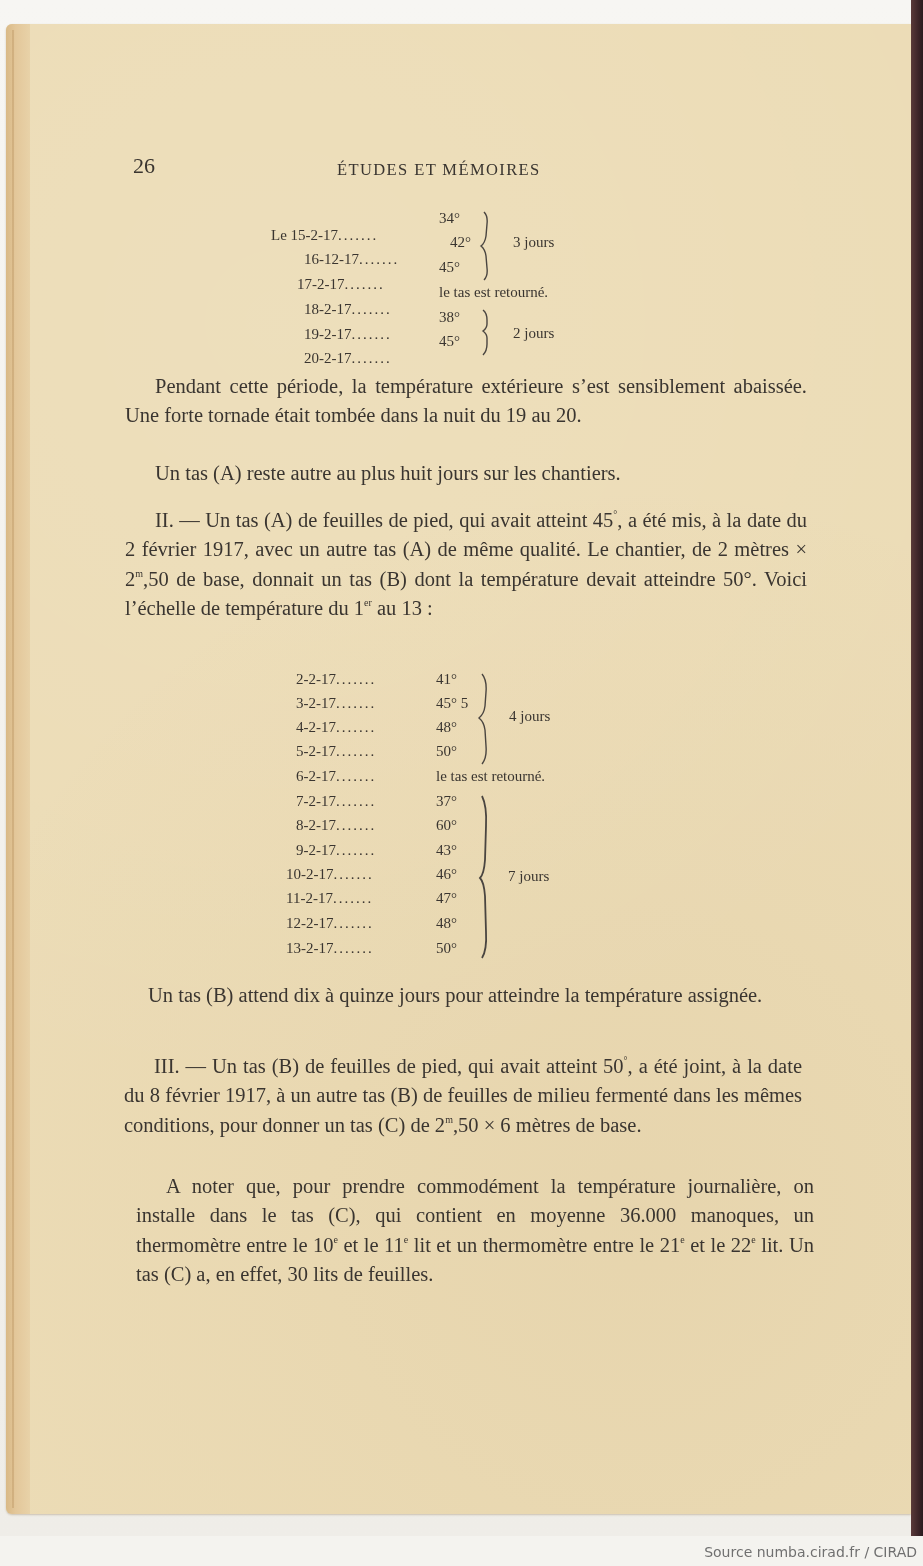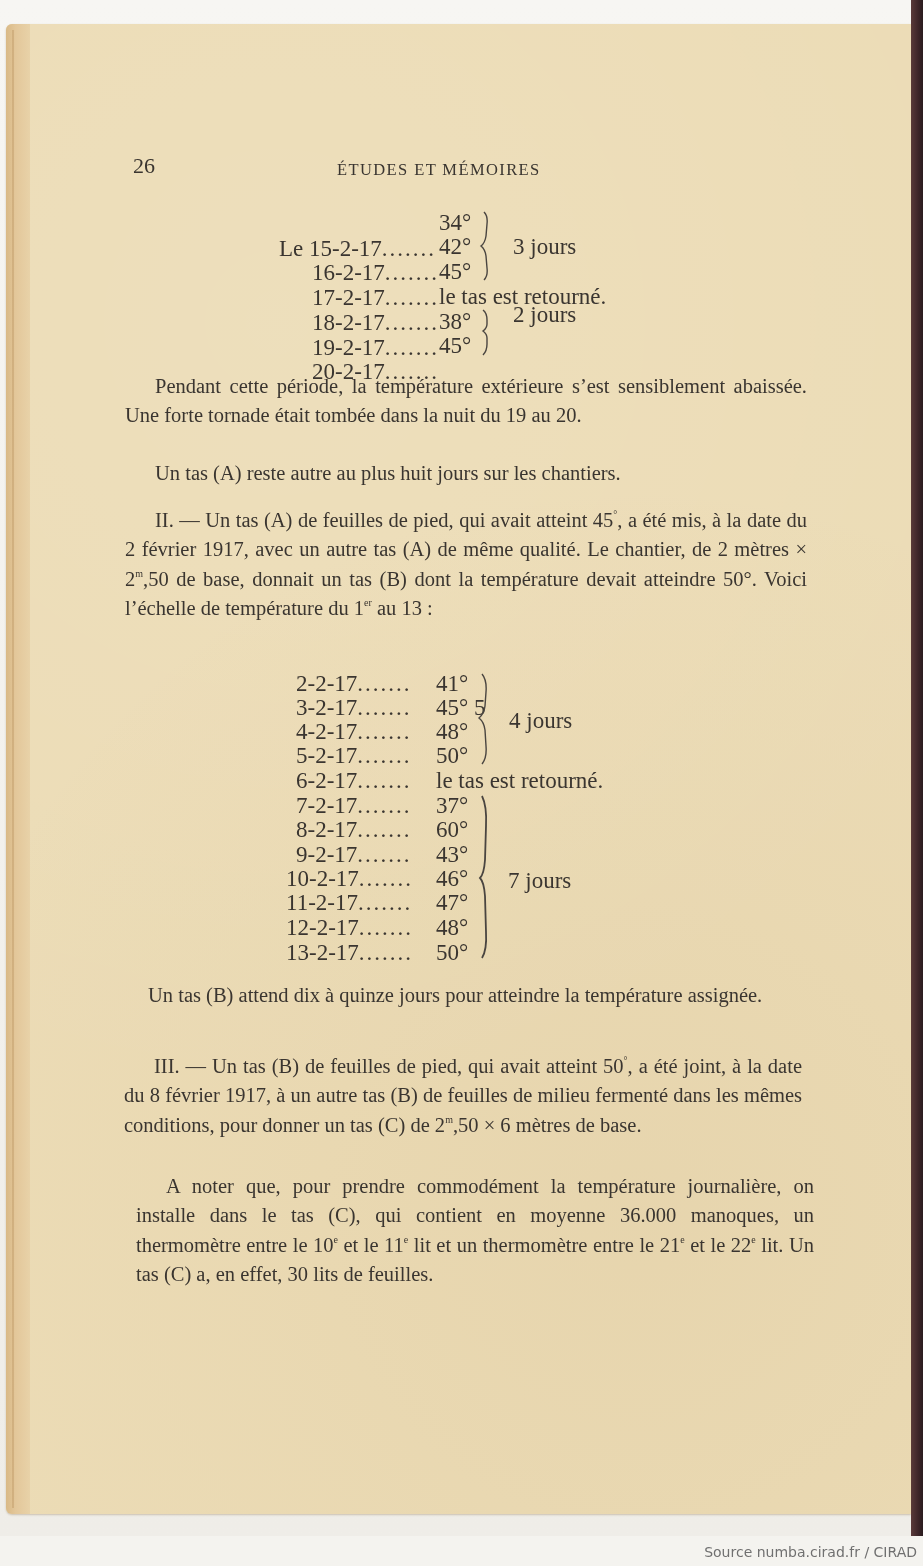--- a/index.html
+++ b/index.html
@@ -34,21 +34,21 @@
       content: ""; position: absolute; left: 6px; top: 6px; width: 2px; height: 1478px;
       background: rgba(180,140,90,0.35);
     }
     .header-num {
       position: absolute; left: 133px; top: 153px; font-size: 22px; color: #3a3530;
     }
     .header-title {
       position: absolute; left: 337px; top: 160px; font-size: 16.5px; letter-spacing: 1.4px; color: #3a3530;
     }
     .row {
-      position: absolute; font-size: 23px; color: #3a3530; white-space: pre;
+      position: absolute; font-size: 15px; color: #3a3530; white-space: pre;
       font-family: "Liberation Serif", serif;
     }
     .para {
       position: absolute; left: 125px; width: 682px; font-size: 20.5px; line-height: 29.3px;
       color: #3a3530; text-align: justify;
       font-family: "Liberation Serif", serif;
     }
     .para .indent { display: inline-block; width: 30px; }
     sup { font-size: 10px; vertical-align: 9px; line-height: 0; }
     .footer-source {
@@ -67,25 +67,25 @@
 <div class="header-num">26</div>
 <div class="header-title">ÉTUDES ET MÉMOIRES</div>
 
 <div>
   <div class="row" style="left:256px; top:210px;">
     <span>Le 15-2-17</span><span style="letter-spacing:2px;">.......</span>
   </div>
   <div class="row" style="left:439px; top:210px;">34°</div>
 
   <div class="row" style="left:289px; top:234px;">
-    <span>16-2-17</span><span style="letter-spacing:2px;">.......</span>
+    <span>16-12-17</span><span style="letter-spacing:2px;">.......</span>
   </div>
-  <div class="row" style="left:439px; top:234px;">42°</div>
+  <div class="row" style="left:450px; top:234px;">42°</div>
 
-  <div class="row" style="left:289px; top:259px;text-align:right;">
+  <div class="row" style="left:282px; top:259px;text-align:right;">
     <span>17-2-17</span><span style="letter-spacing:2px;">.......</span>
   </div>
   <div class="row" style="left:439px; top:259px;">45°</div>
 
   <div class="row" style="left:289px; top:284px;">
     <span>18-2-17</span><span style="letter-spacing:2px;">.......</span>
   </div>
   <div class="row" style="left:439px; top:284px;">le tas est retourné.</div>
 
   <div class="row" style="left:289px; top:309px;">
@@ -96,21 +96,21 @@
   <div class="row" style="left:289px; top:333px;">
     <span>20-2-17</span><span style="letter-spacing:2px;">.......</span>
   </div>
   <div class="row" style="left:439px; top:333px;">45°</div>
 
   <svg style="position:absolute; left:478px; top:210px;" width="20" height="150">
     <path d="M6 2 Q10 6 9 14 L8 26 Q7 33 3 36 Q7 39 8 46 L9 58 Q10 66 6 70" fill="none" stroke="#4a4540" stroke-width="1.4"></path>
     <path d="M5 100 Q9 103 9 110 L9 114 Q9 118 5 121 Q9 124 9 128 L9 134 Q9 141 5 145" fill="none" stroke="#4a4540" stroke-width="1.4"></path>
   </svg>
   <div class="row" style="left:513px; top:234px;">3 jours</div>
-  <div class="row" style="left:513px; top:302px;text-align:right;">2 jours</div>
+  <div class="row" style="left:513px; top:325px;text-align:right;">2 jours</div>
 </div>
 
 <div class="para" style="top:372px;">
   <span class="indent"></span><span>Pendant cette période, la température extérieure s’est sensiblement abaissée. Une forte tornade était tombée dans la nuit du 19 au 20.</span>
 </div>
 <div class="para" style="top:459px;">
   <span class="indent"></span><span>Un tas (A) reste autre au plus huit jours sur les chantiers.</span>
 </div>
 <div class="para" style="top:506px;">
   <span class="indent"></span><span>II. — Un tas (A) de feuilles de pied, qui avait atteint 45</span><sup>°</sup><span>, a été mis, à la date du 2 février 1917, avec un autre tas (A) de même qualité. Le chantier, de 2 mètres × 2</span><sup>m</sup><span>,50 de base, donnait un tas (B) dont la température devait atteindre 50°. Voici l’échelle de température du 1</span><sup>er</sup><span> au 13 :</span>

